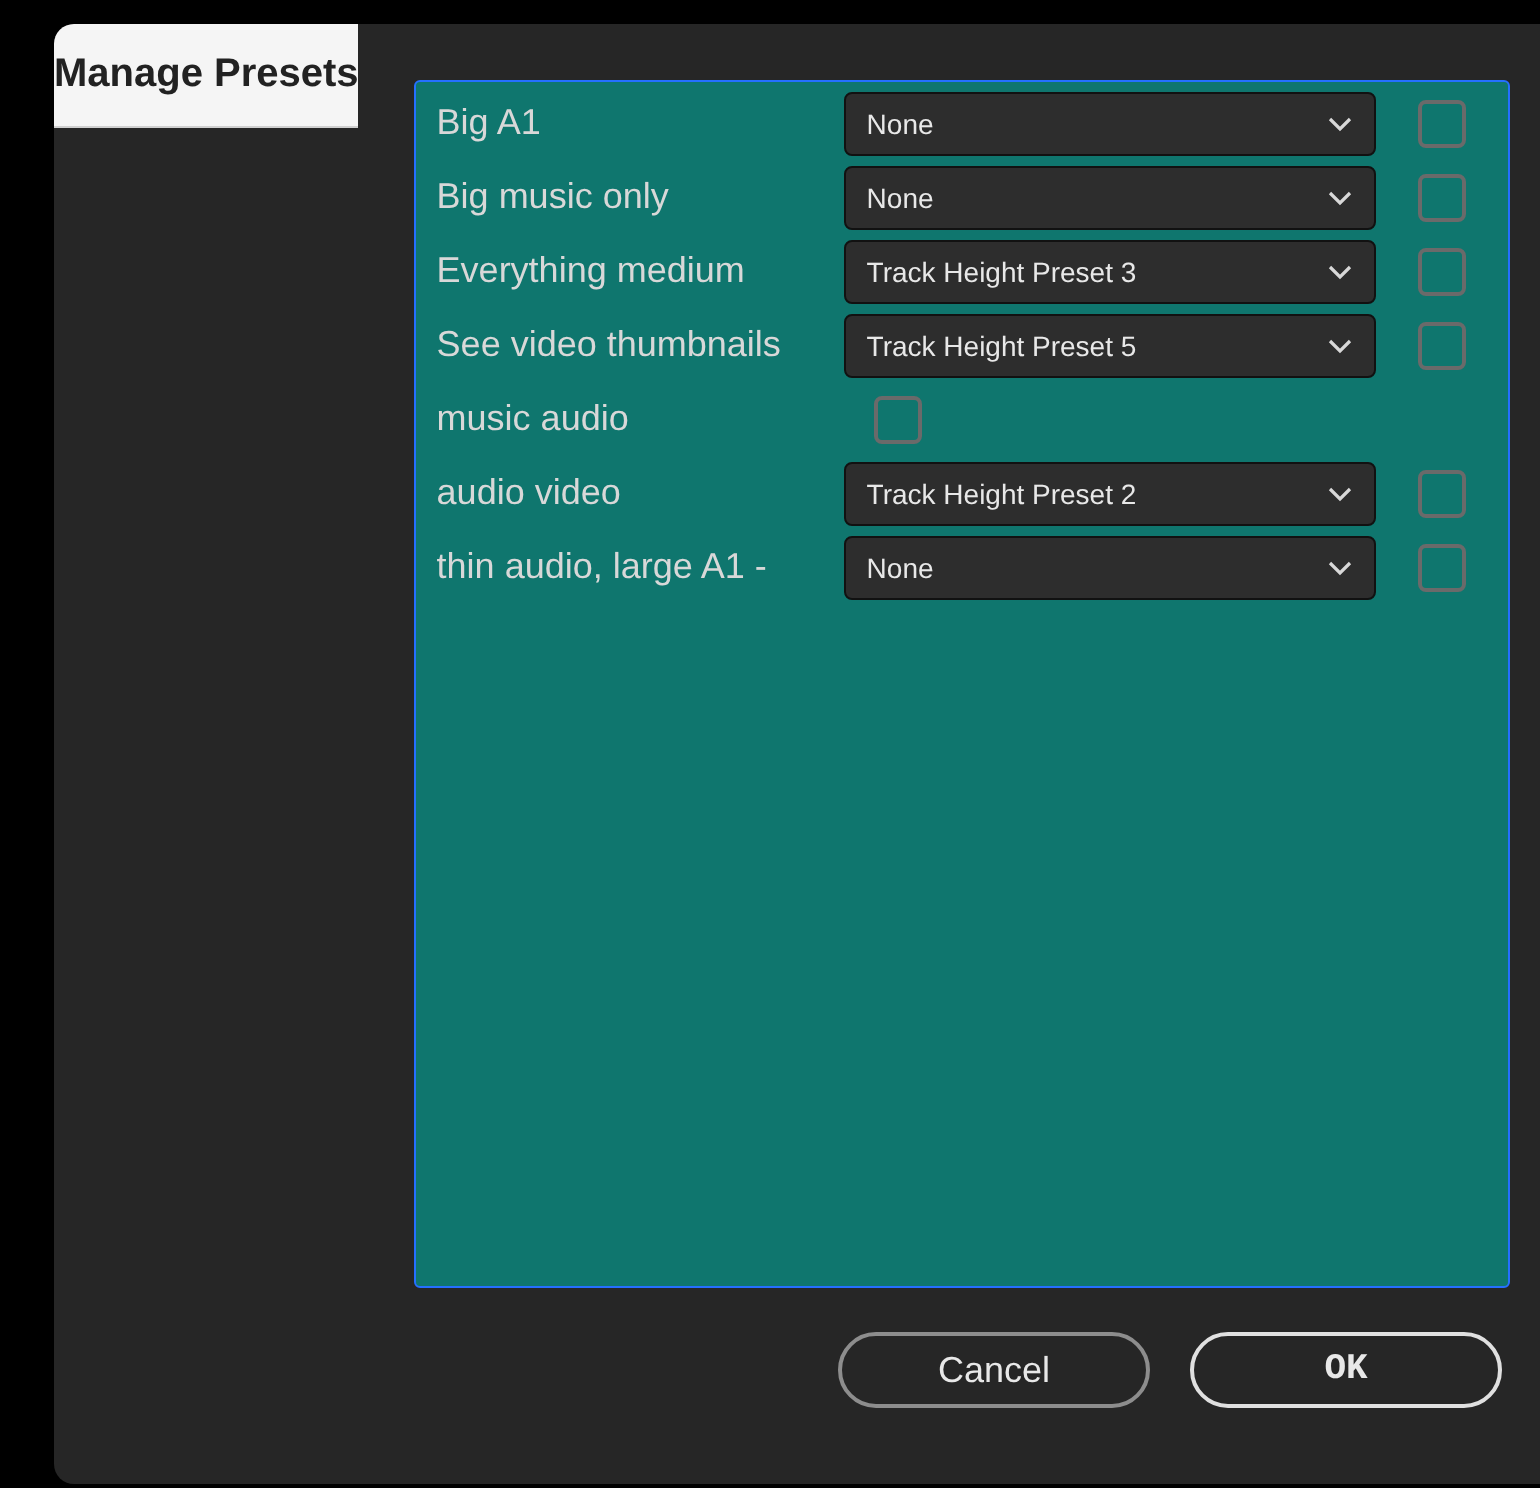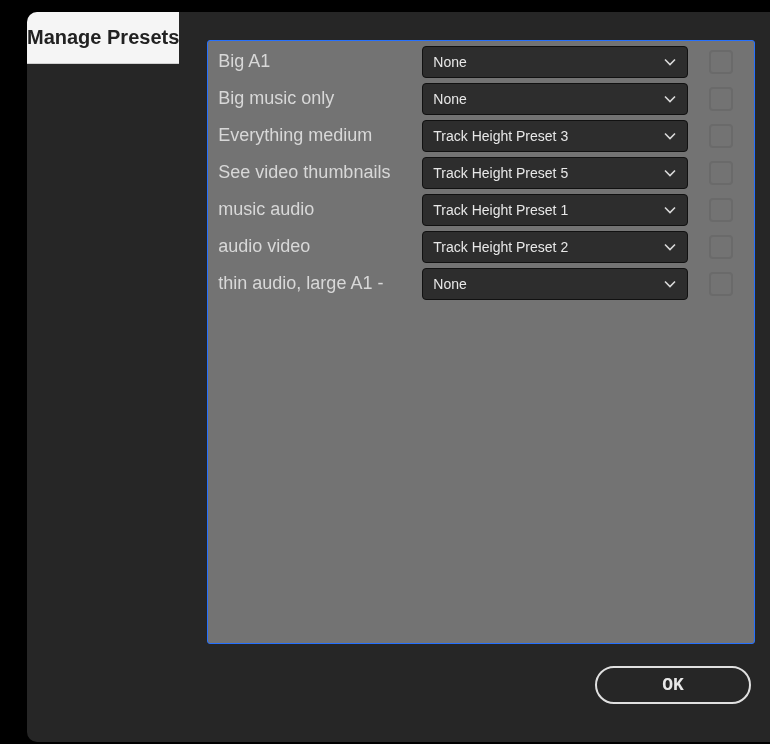--- a/index.html
+++ b/index.html
@@ -48,21 +48,21 @@
     color: #cfcfcf;
     font-size: 18px;
   }
   .col-name { width: 212px; }
   .col-shortcut { flex: 1; }
   .col-delete { width: 66px; text-align: center; }
   .table-frame {
     border: 1.5px solid #2570ff;
     border-radius: 3px;
     flex: 1;
-    background: #737373;
+    background: #0f766e;
     padding: 2px;
     overflow: hidden;
   }
   .row {
     display: flex;
     align-items: center;
     height: 37px;
     padding: 0 4px 0 8px;
   }
   .preset-name {
@@ -206,28 +206,20 @@
             </span>
         </div>
         <div class="delete-cell">
           <div class="checkbox"></div>
         </div>
       </div>
 
 
       <div class="row">
         <div class="preset-name">music audio</div>
-        <div class="dropdown">
-          <span class="dropdown-text">Track Height Preset 1</span>
-          <span class="chevron">
-              <svg width="12" height="8" viewBox="0 0 12 8" fill="none">
-                <path d="M1 1.5L6 6.5L11 1.5" stroke-width="1.6"></path>
-              </svg>
-            </span>
-        </div>
         <div class="delete-cell">
           <div class="checkbox"></div>
         </div>
       </div>
 
       <div class="row">
         <div class="preset-name">audio video</div>
         <div class="dropdown">
           <span class="dropdown-text">Track Height Preset 2</span>
           <span class="chevron">
@@ -252,17 +244,18 @@
             </span>
         </div>
         <div class="delete-cell">
           <div class="checkbox"></div>
         </div>
       </div>
 
     </div>
 
     <div class="button-row">
+      <div class="btn">Cancel</div>
       <div class="btn btn-primary">OK</div>
     </div>
 
   </div>
 </div>
 
 </body></html>

